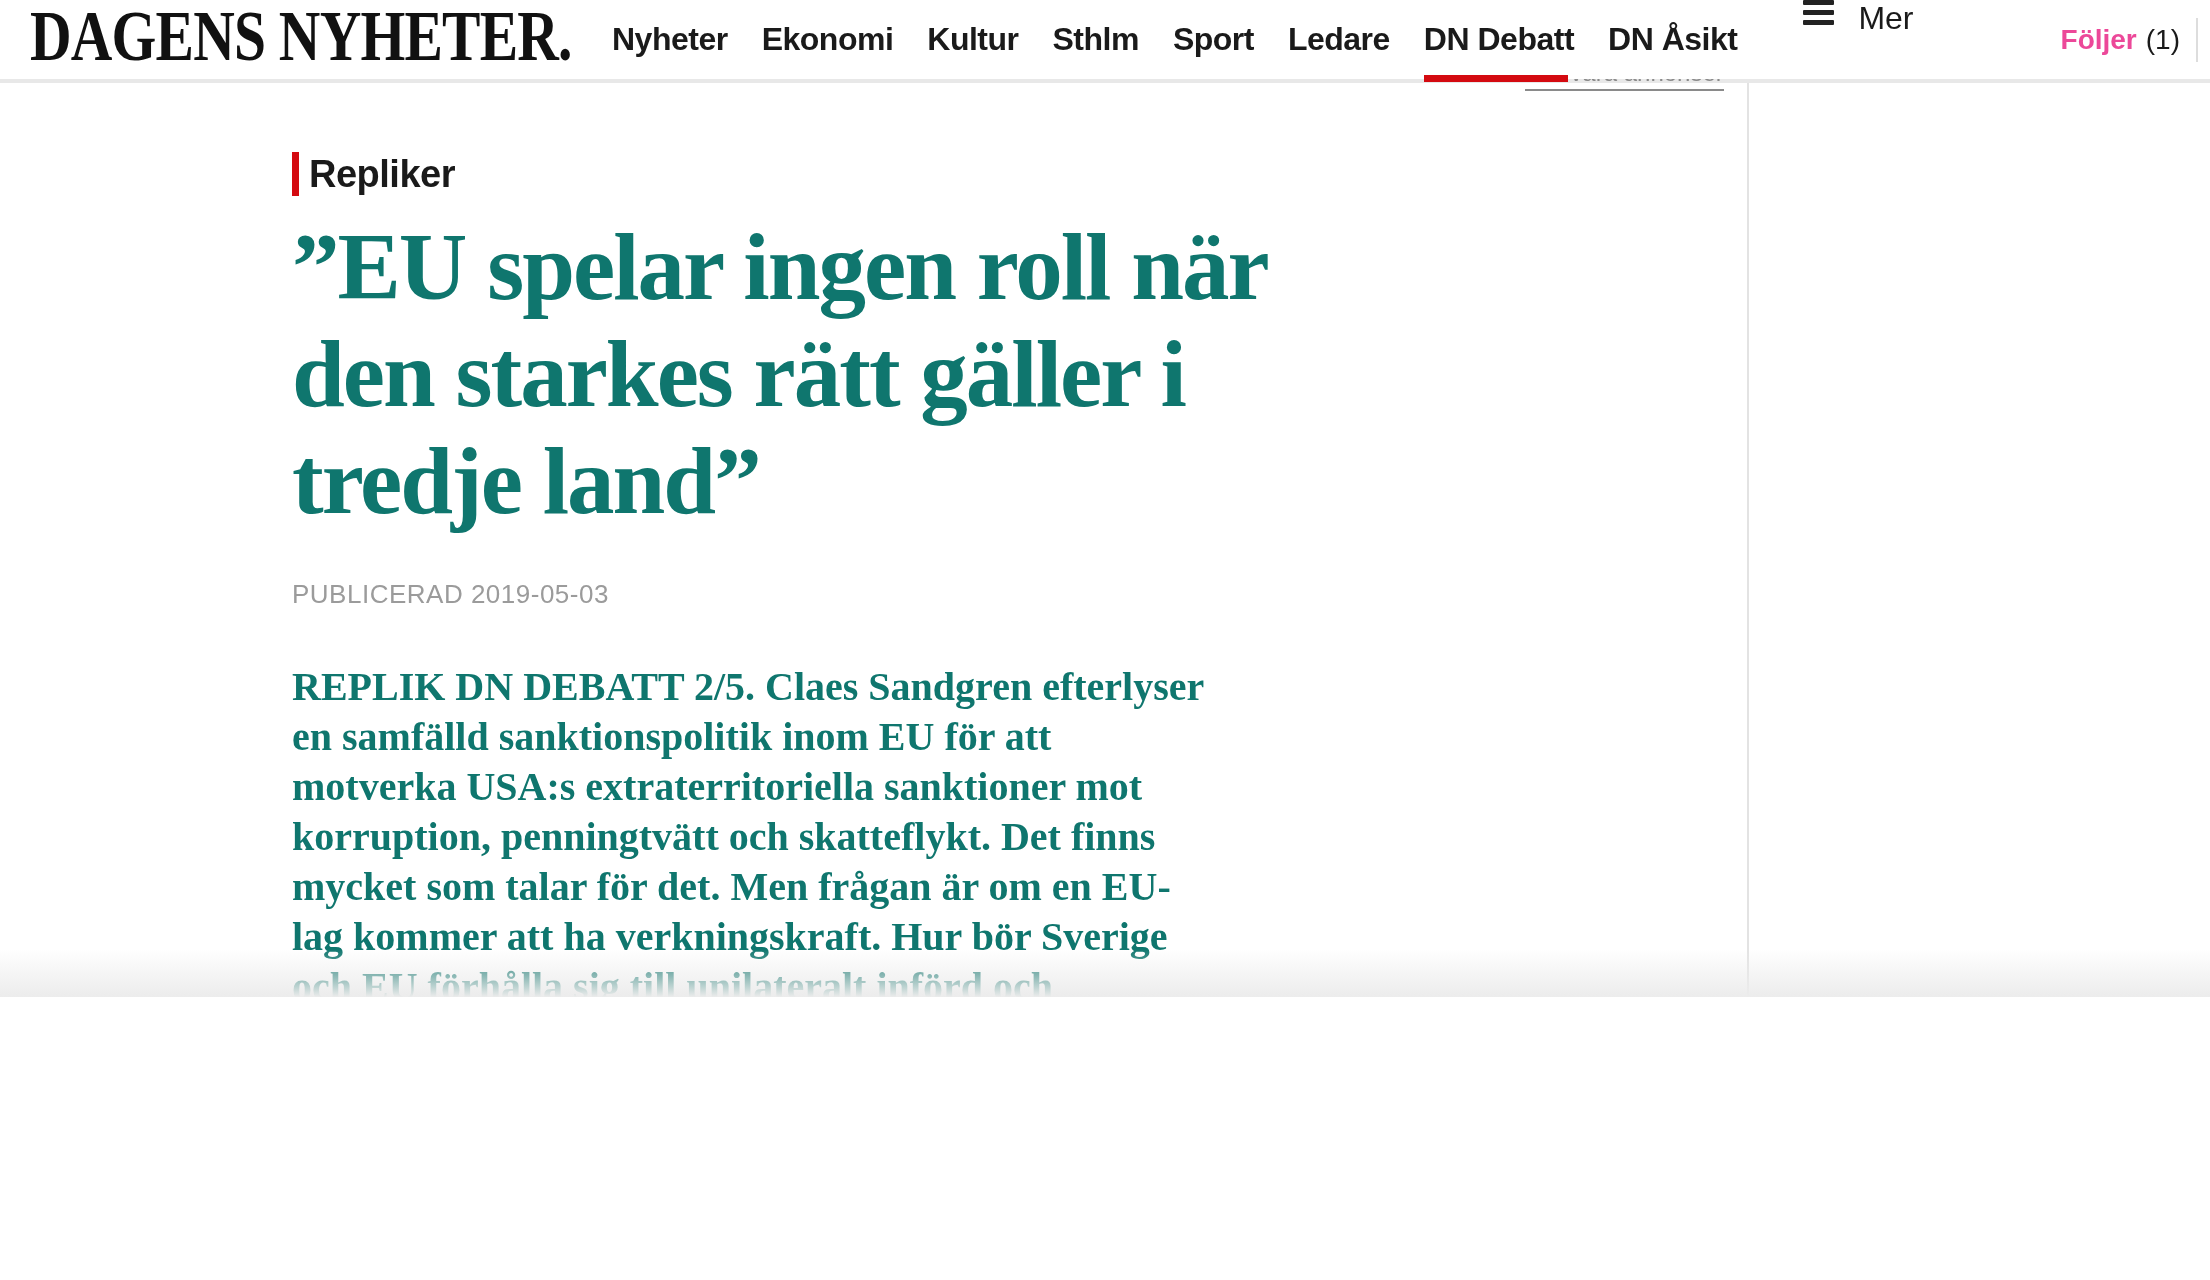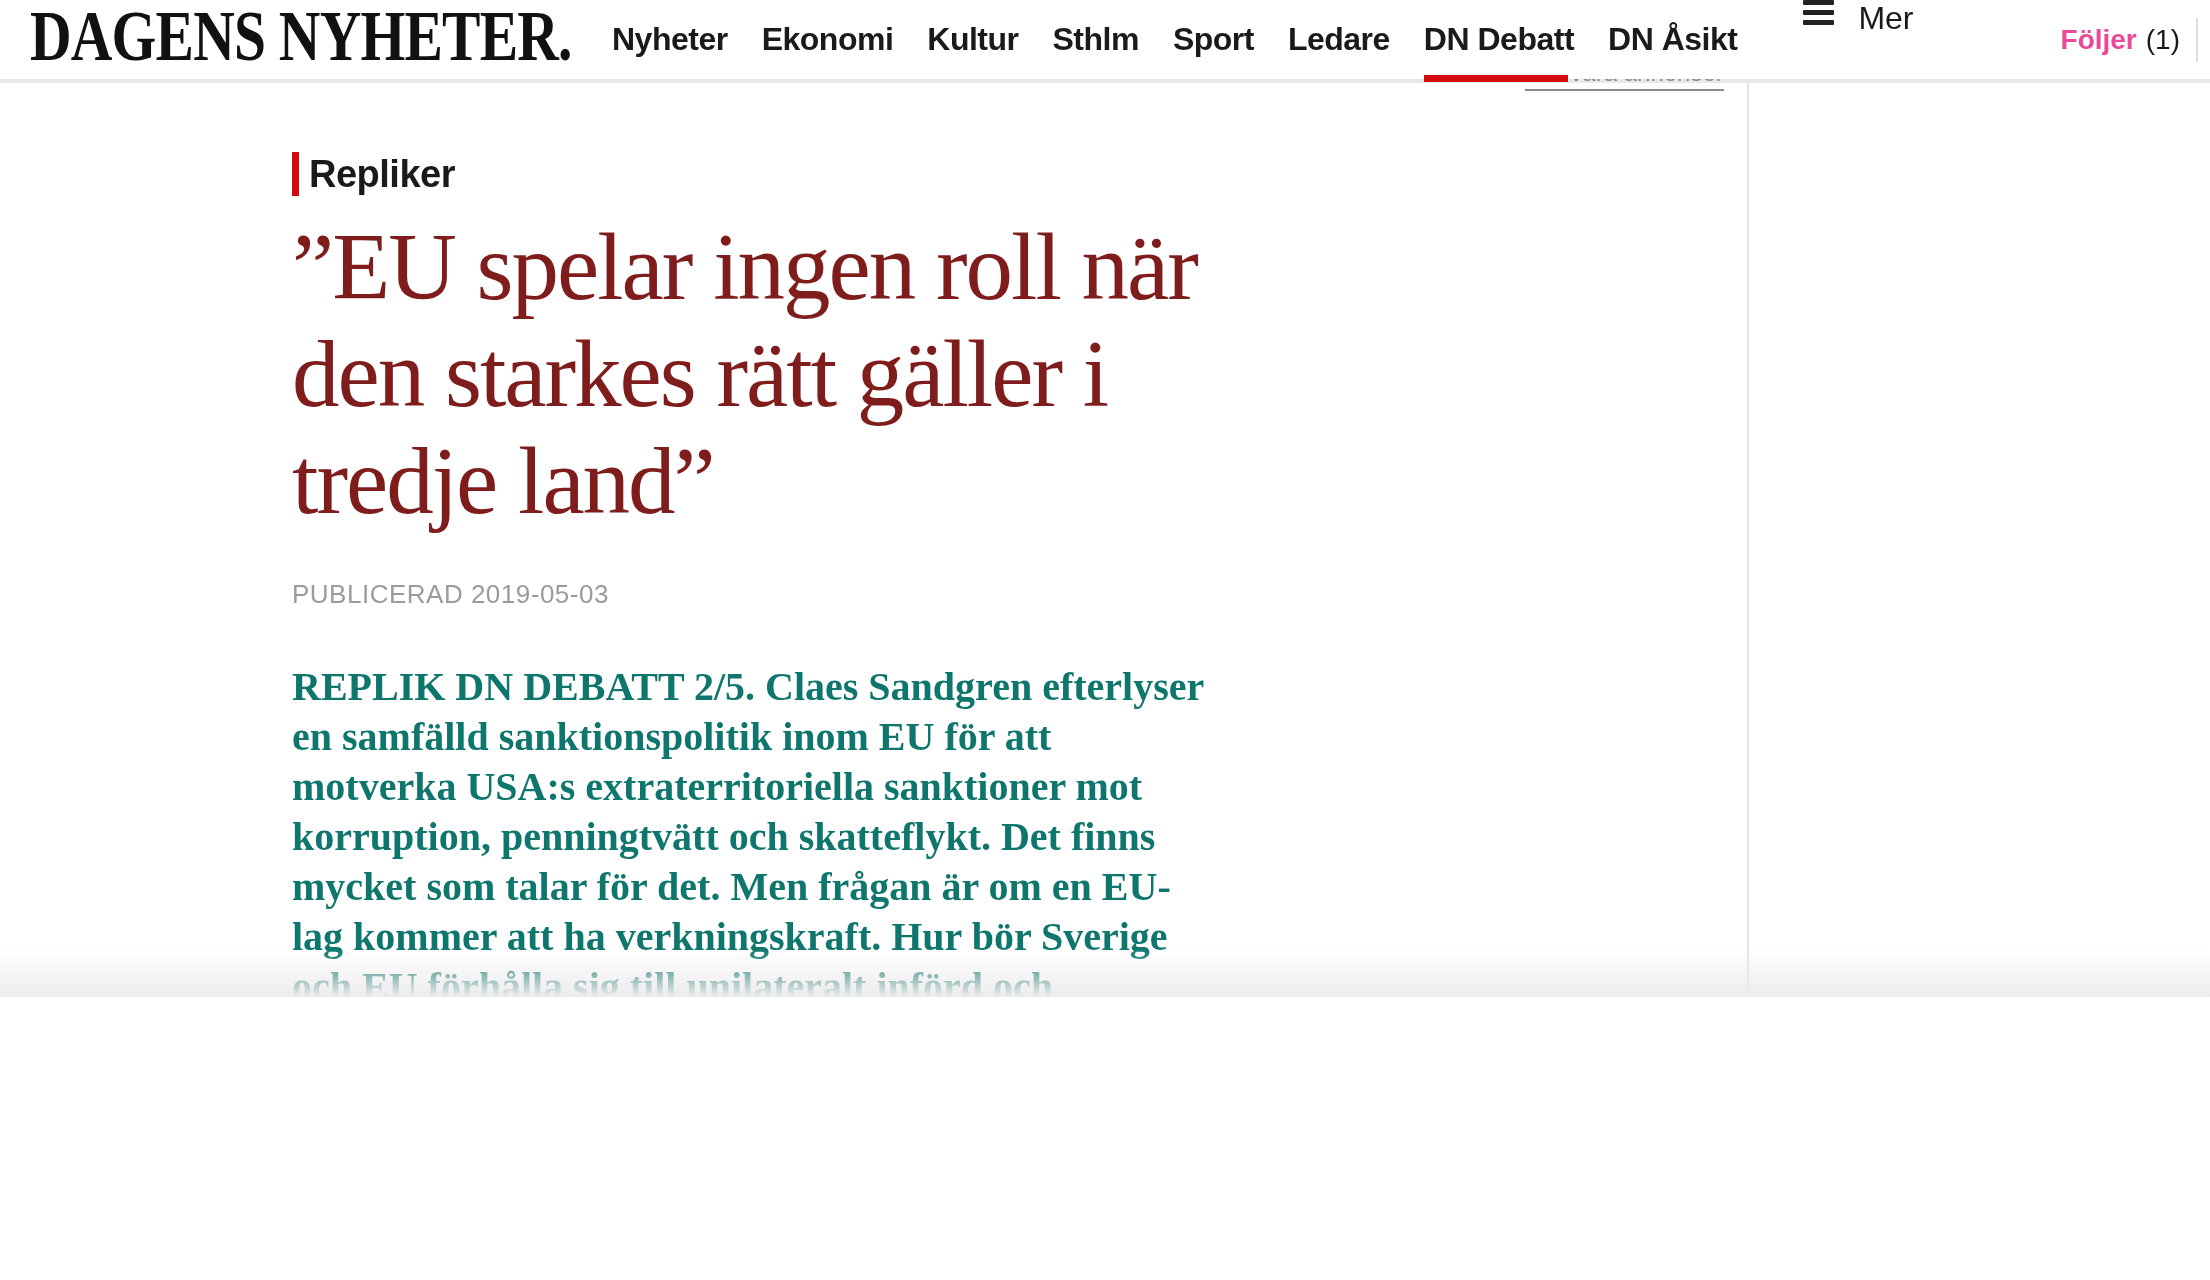--- a/index.html
+++ b/index.html
@@ -77,22 +77,22 @@
   .article { position:absolute; left:292px; top:148px; width:1300px; z-index:4; }
   .kicker-row { display:flex; align-items:flex-end; height:48px; }
   .kicker-bar { width:7px; height:44px; background:var(--accent); margin-right:10px; }
   .kicker-label {
     font-size:38px; font-weight:bold; letter-spacing:-0.5px; color:#1a1a1a;
     cursor:pointer;
   }
   .headline {
     margin-top:18px;
     font-family:"Liberation Serif","DejaVu Serif",serif;
-    font-weight:normal; font-size:95px; line-height:107px;
-    letter-spacing:-2px; color:#7f1d1d; white-space:pre-line;
+    font-weight:bold; font-size:95px; line-height:107px;
+    letter-spacing:-2px; color:#0f766e; white-space:pre-line;
   }
   .published {
     margin-top:44px; font-size:26px; letter-spacing:0.5px; color:#9b9b9b;
   }
   .preamble {
     margin-top:52px;
     font-family:Liberation Serif, serif;
     font-weight:bold; font-size:40px; line-height:50px;
     color:#0f766e; white-space:pre-line; width:1120px;
   }

